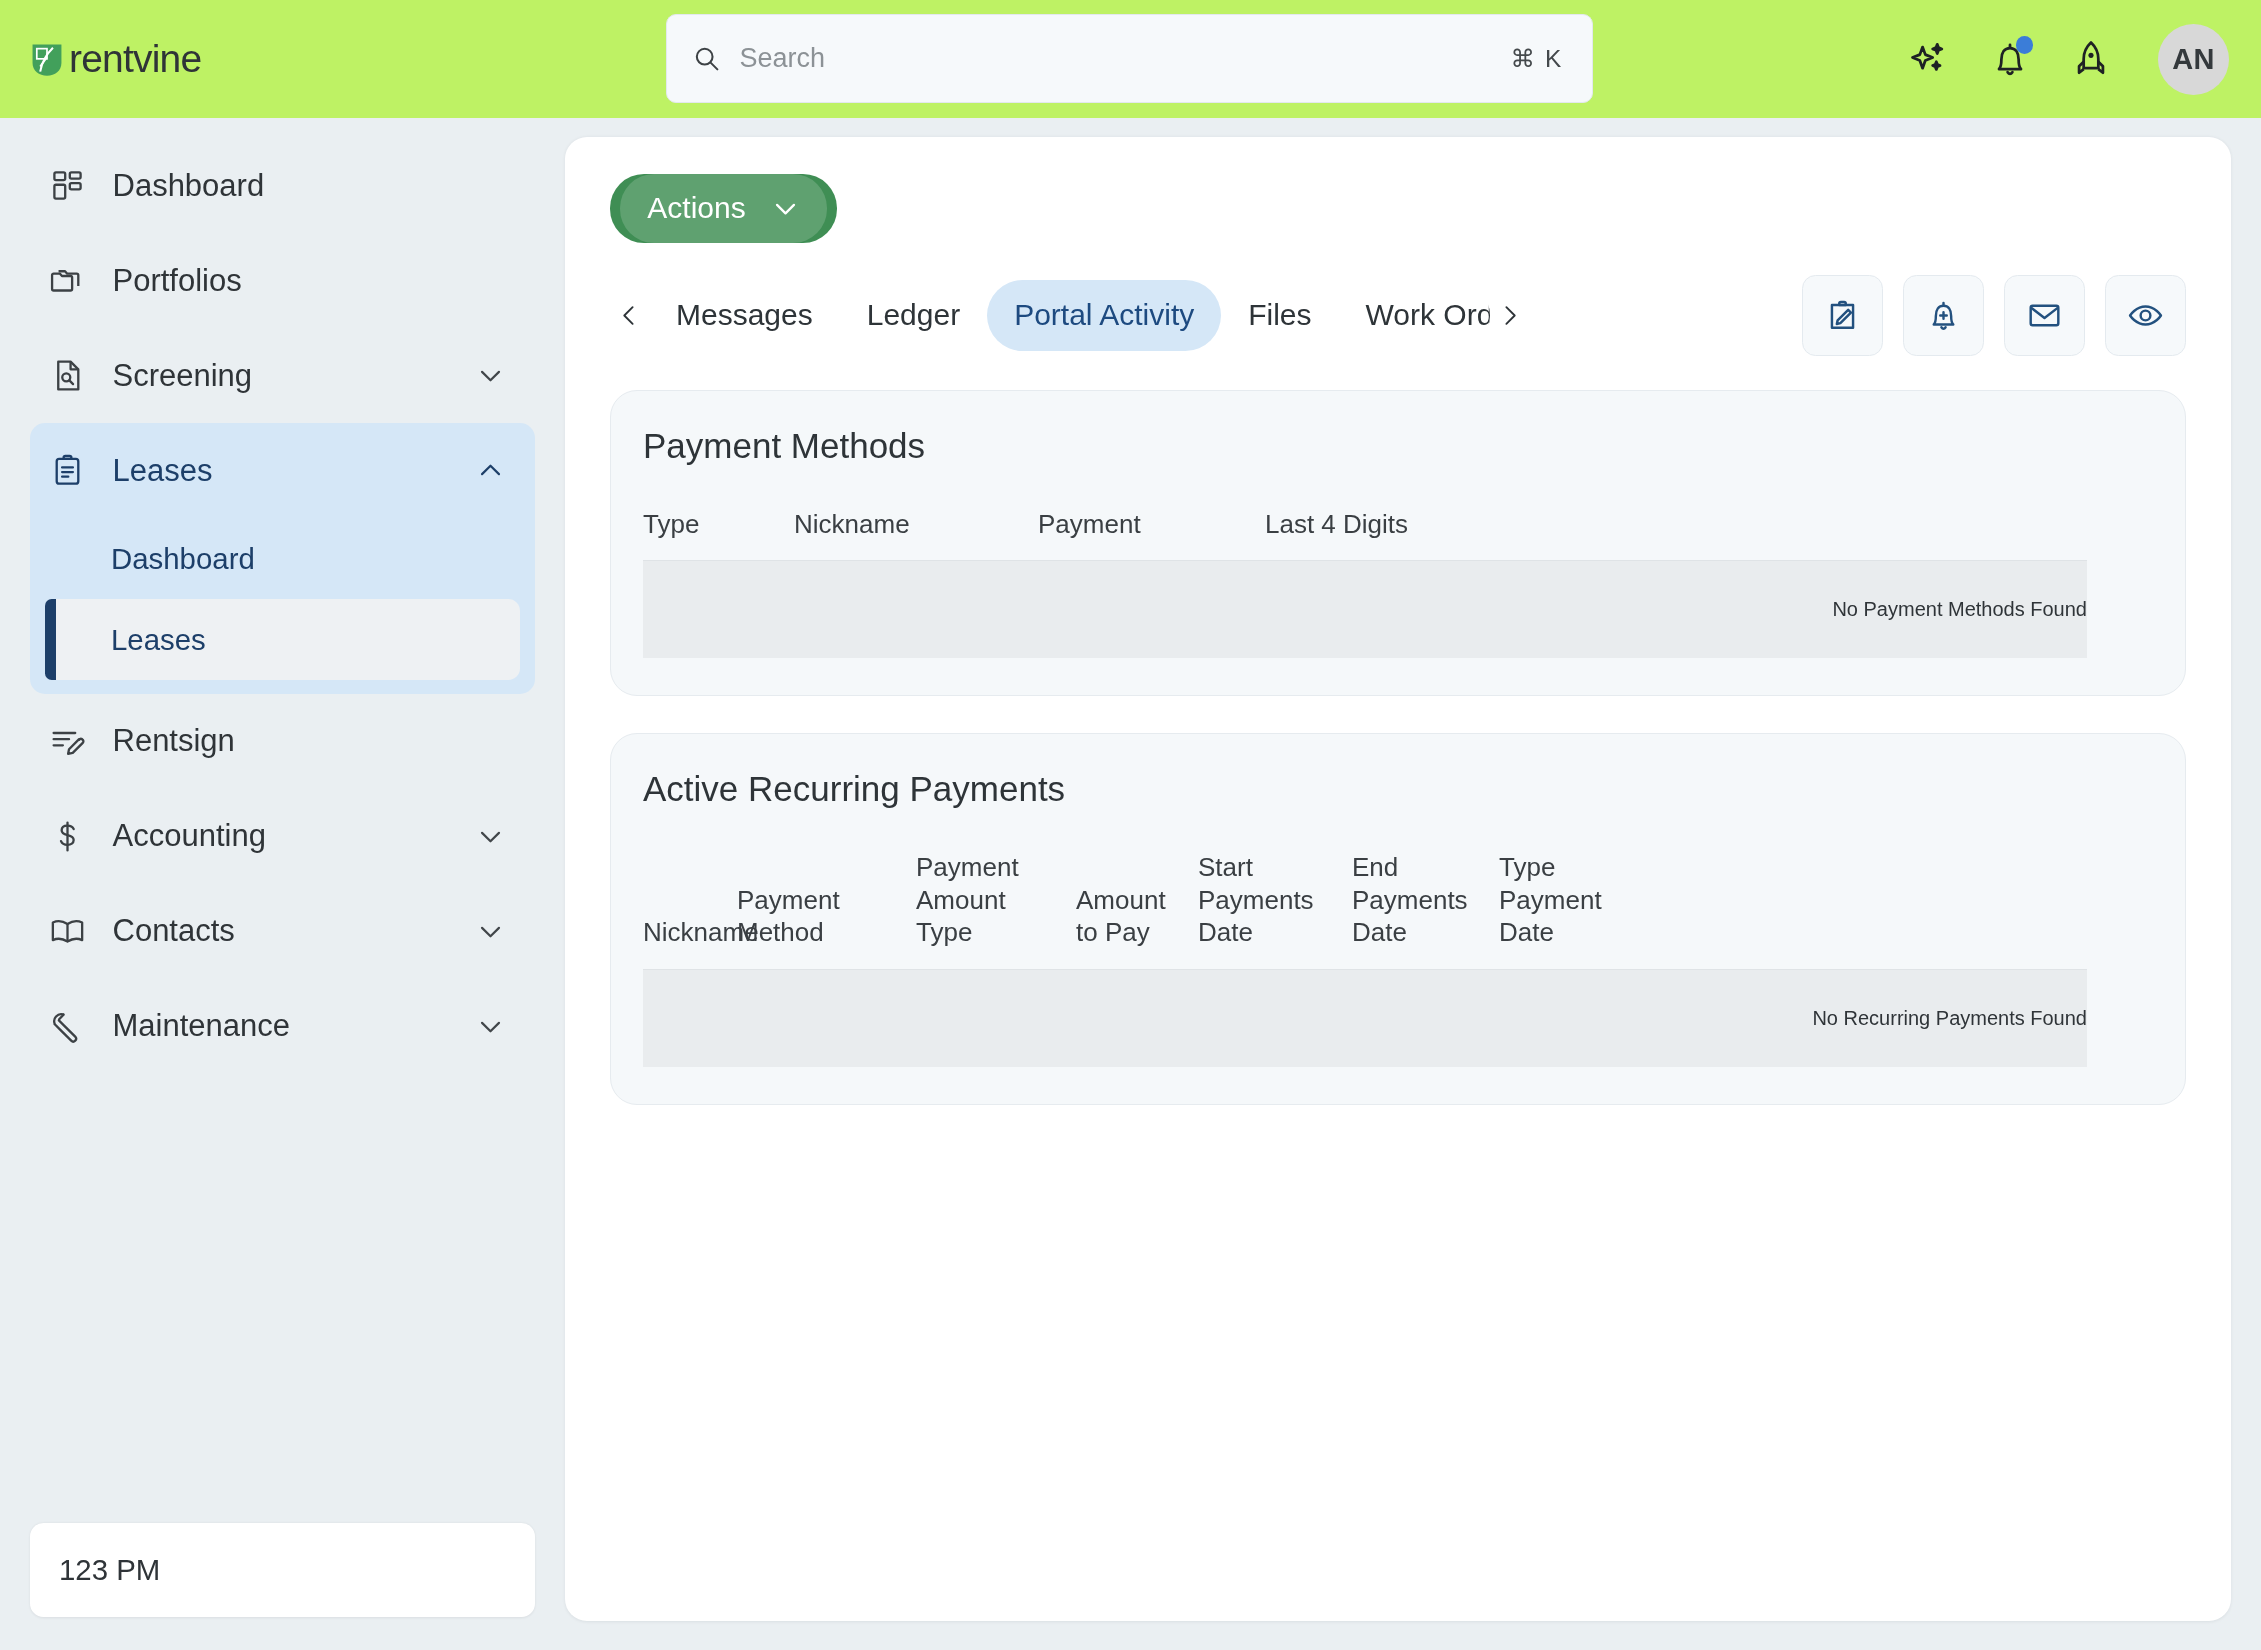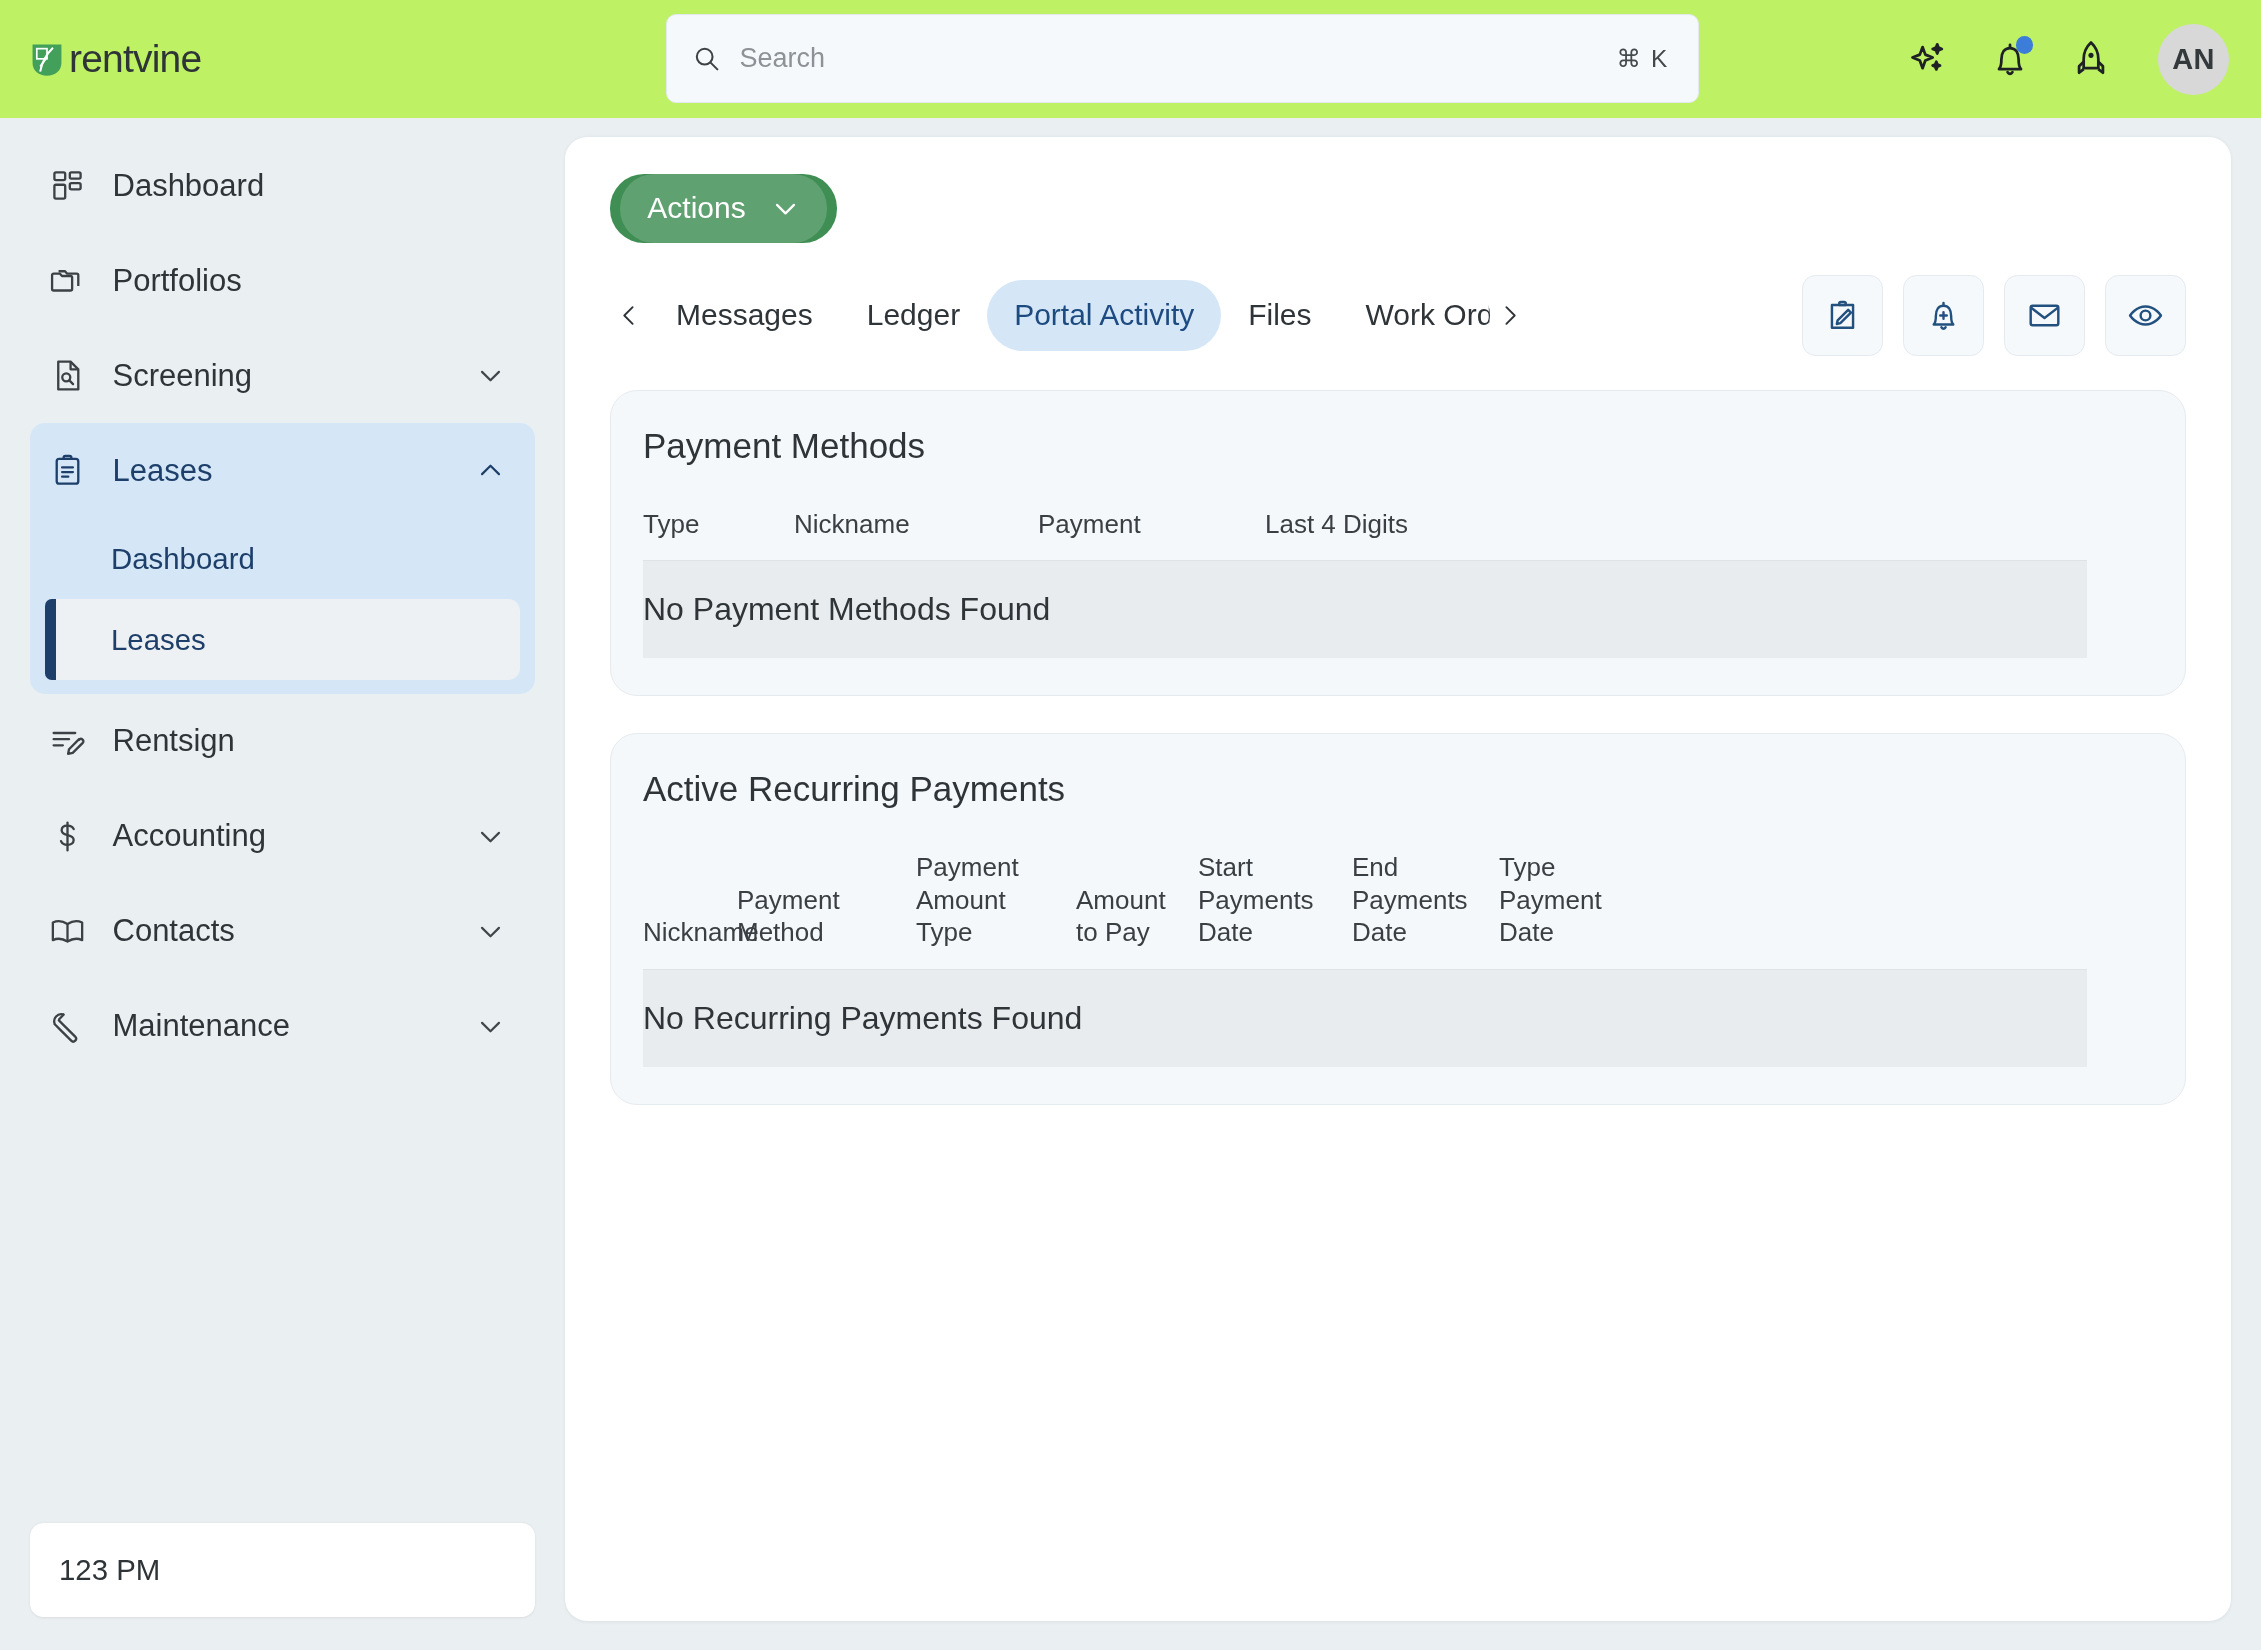--- a/index.html
+++ b/index.html
@@ -17,21 +17,21 @@
     background: #bef264;
     display: flex; align-items: center;
     position: relative;
   }
   .logo { display: flex; align-items: center; margin-left: 30px; gap: 5px; }
   .logo-mark { width: 34px; height: 37px; flex:0 0 34px; }
   .logo-text { font-size: 39px; font-weight: 400; color: #2f3437; letter-spacing: -0.8px; }
 
   .search-wrap {
     position: absolute; left: 666px; top: 14.3px;
-    width: 1033px; height: 89px;
+    width: 927px; height: 89px;
     background: #f6f9fb; border: 0.8px solid #e3e9ee; border-radius: 10px;
     display: flex; align-items: center; padding: 0 29px 0 25px;
   }
   .search-icon { width: 29px; height: 29px; flex: 0 0 29px; color:#3d4245; }
   .search-input {
     flex: 1; border: none; outline: none; background: transparent;
     font-family: "Liberation Sans", sans-serif;
     font-size: 27px; color: #33383b; margin-left: 18.5px;
   }
   .search-input::placeholder { color: #8c9296; }
@@ -168,22 +168,22 @@
   .card {
     background: #f5f8fa; border: 0.8px solid #e6ebef; border-radius: 27px;
     padding: 35px 32px 37px 32px; margin-bottom: 37px;
   }
   .card-title { font-size: 35px; color: #2e3438; font-weight: 400; }
   .tbl { width: 100%; margin-top: 42px; }
   .tbl-head { display: flex; align-items: flex-end; padding: 0 0 20px 0; }
   .th { font-size: 26px; color: #3a3f43; line-height: 1.25; padding-right: 11.8px; }
   .empty-row {
     background: #e9ecee; border-top: 0.8px solid #dfe3e6;
-    height: 98px; display: flex; align-items: center; justify-content: flex-start;
-    font-size: 32px; color: #2f3438;
+    height: 98px; display: flex; align-items: center; justify-content: flex-end;
+    font-size: 20px; color: #2f3438;
   }
 
   
   .pm-c0 { width: 151px; }
   .pm-c1 { width: 244px; }
   .pm-c2 { width: 227px; }
   .pm-c3 { width: 252px; }
 
   
   .rc-c0 { width: 94px; }

